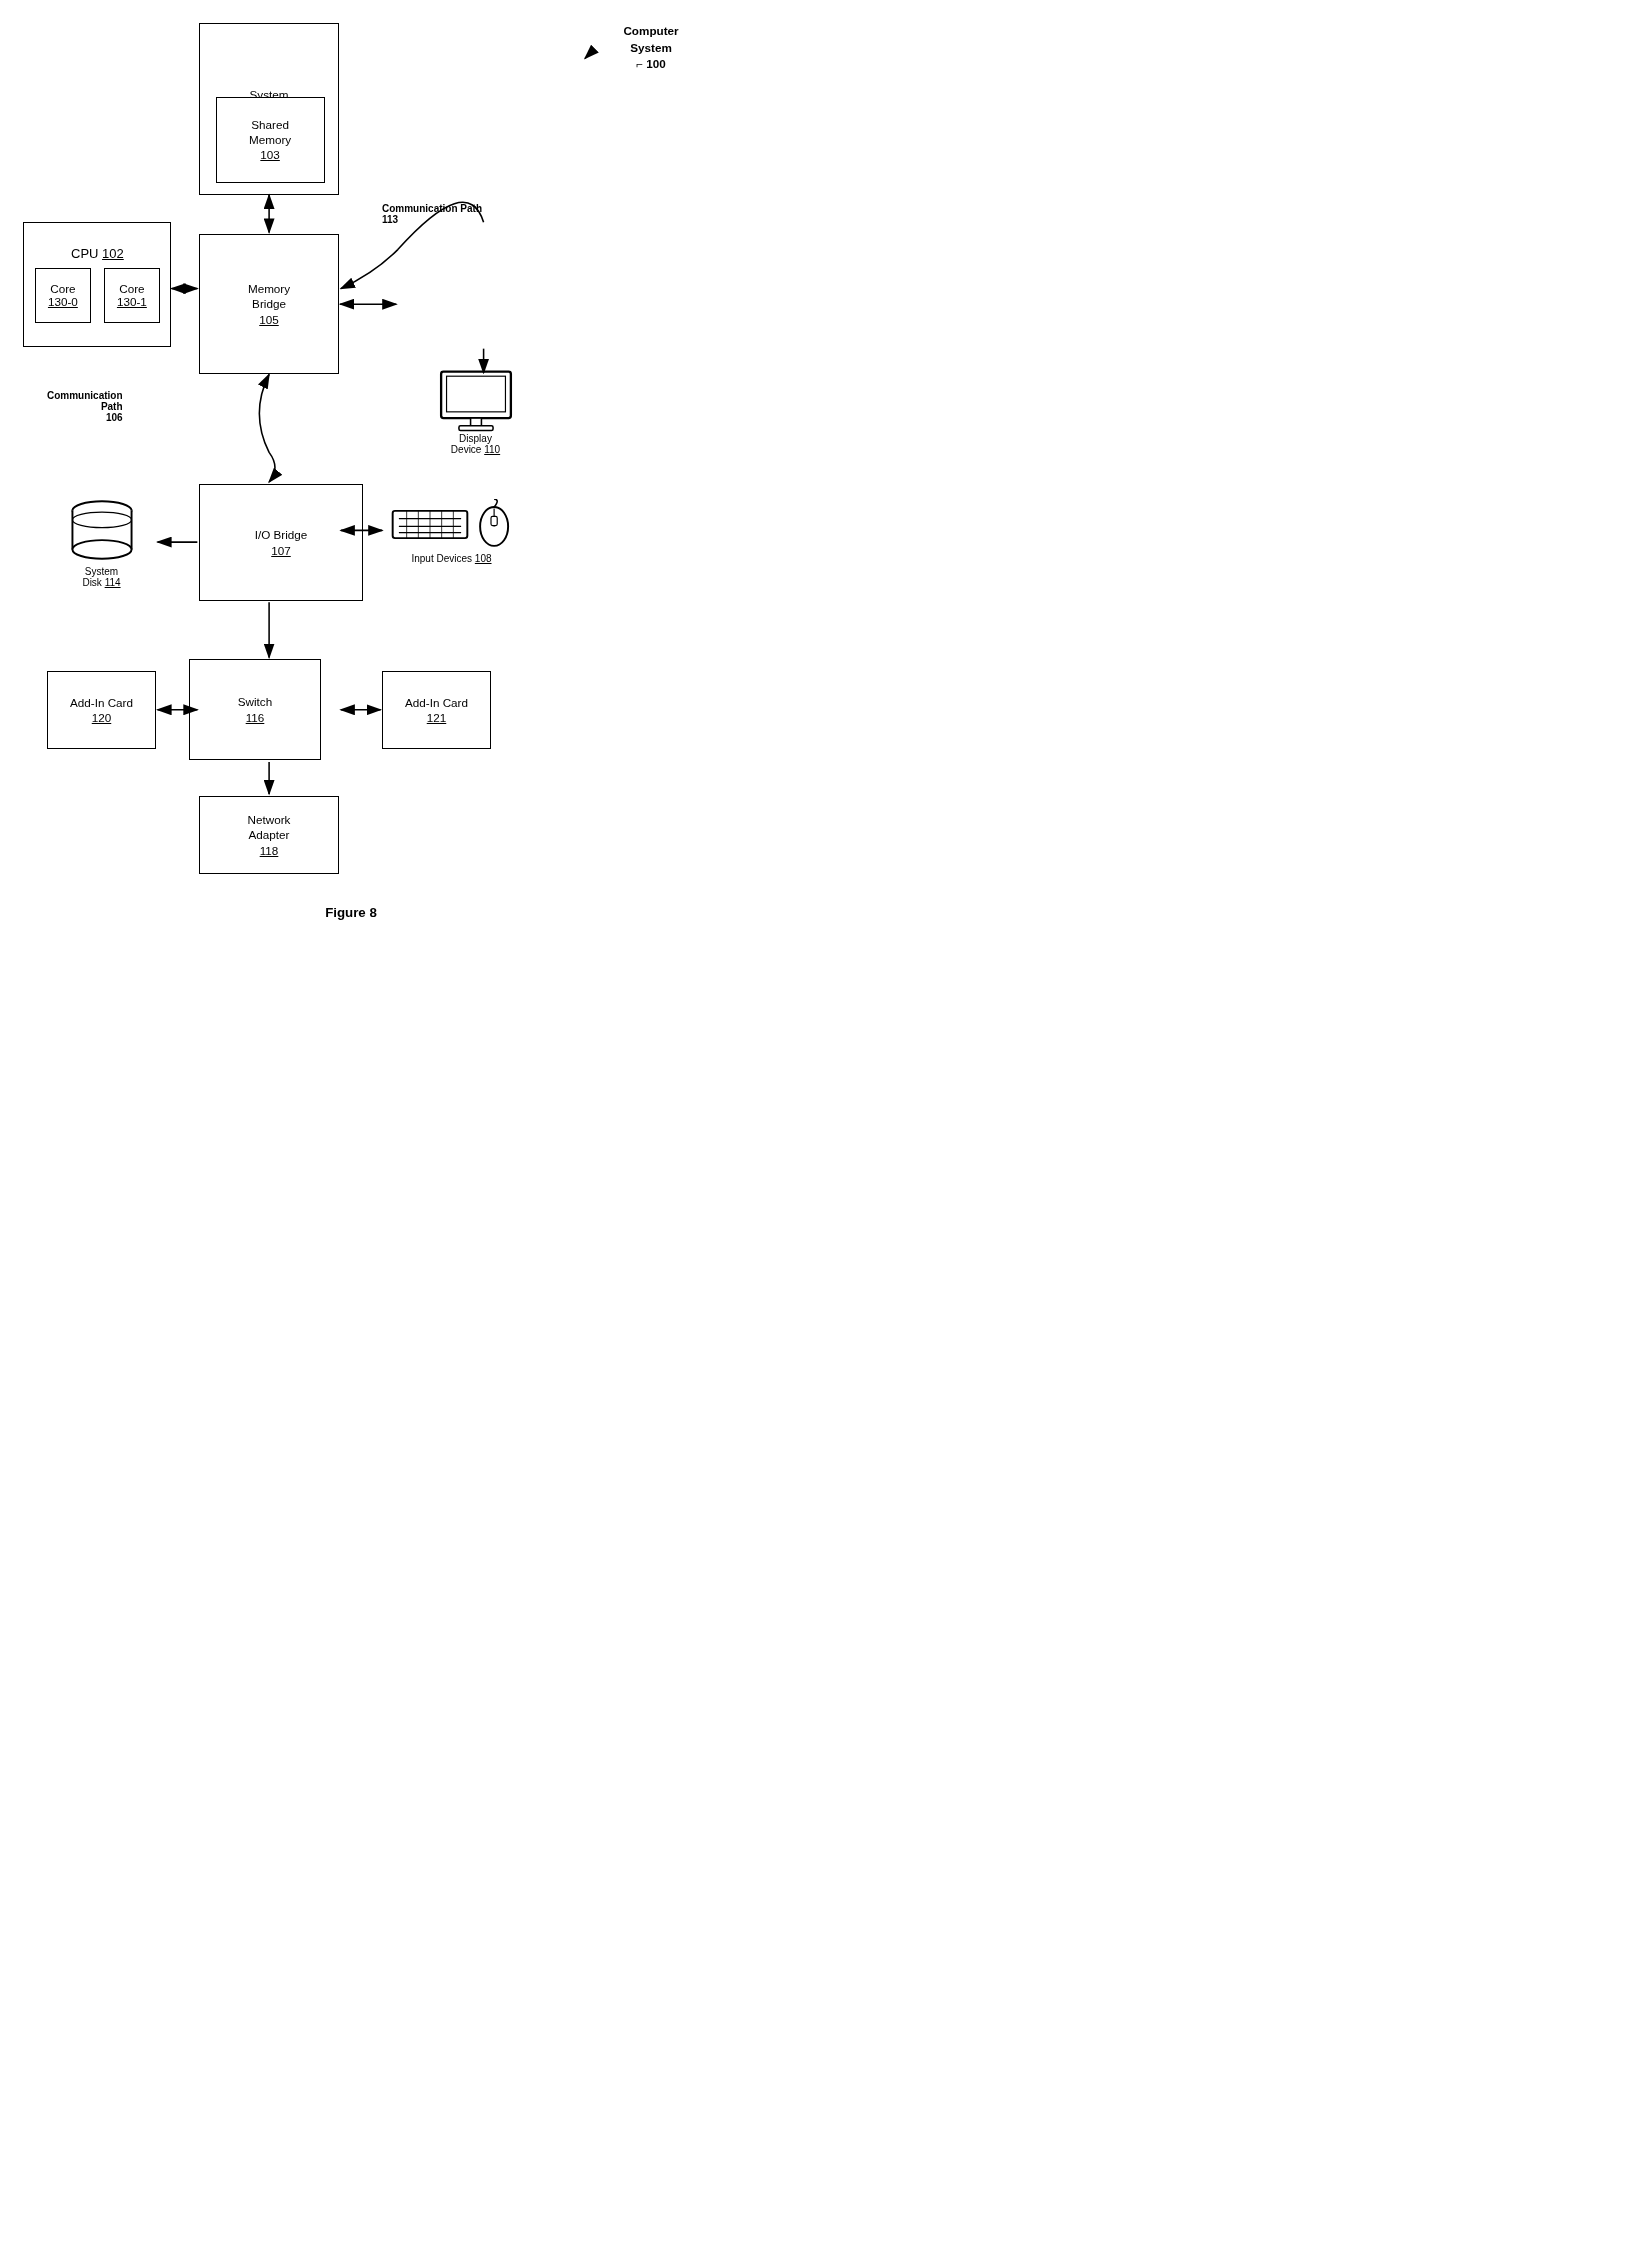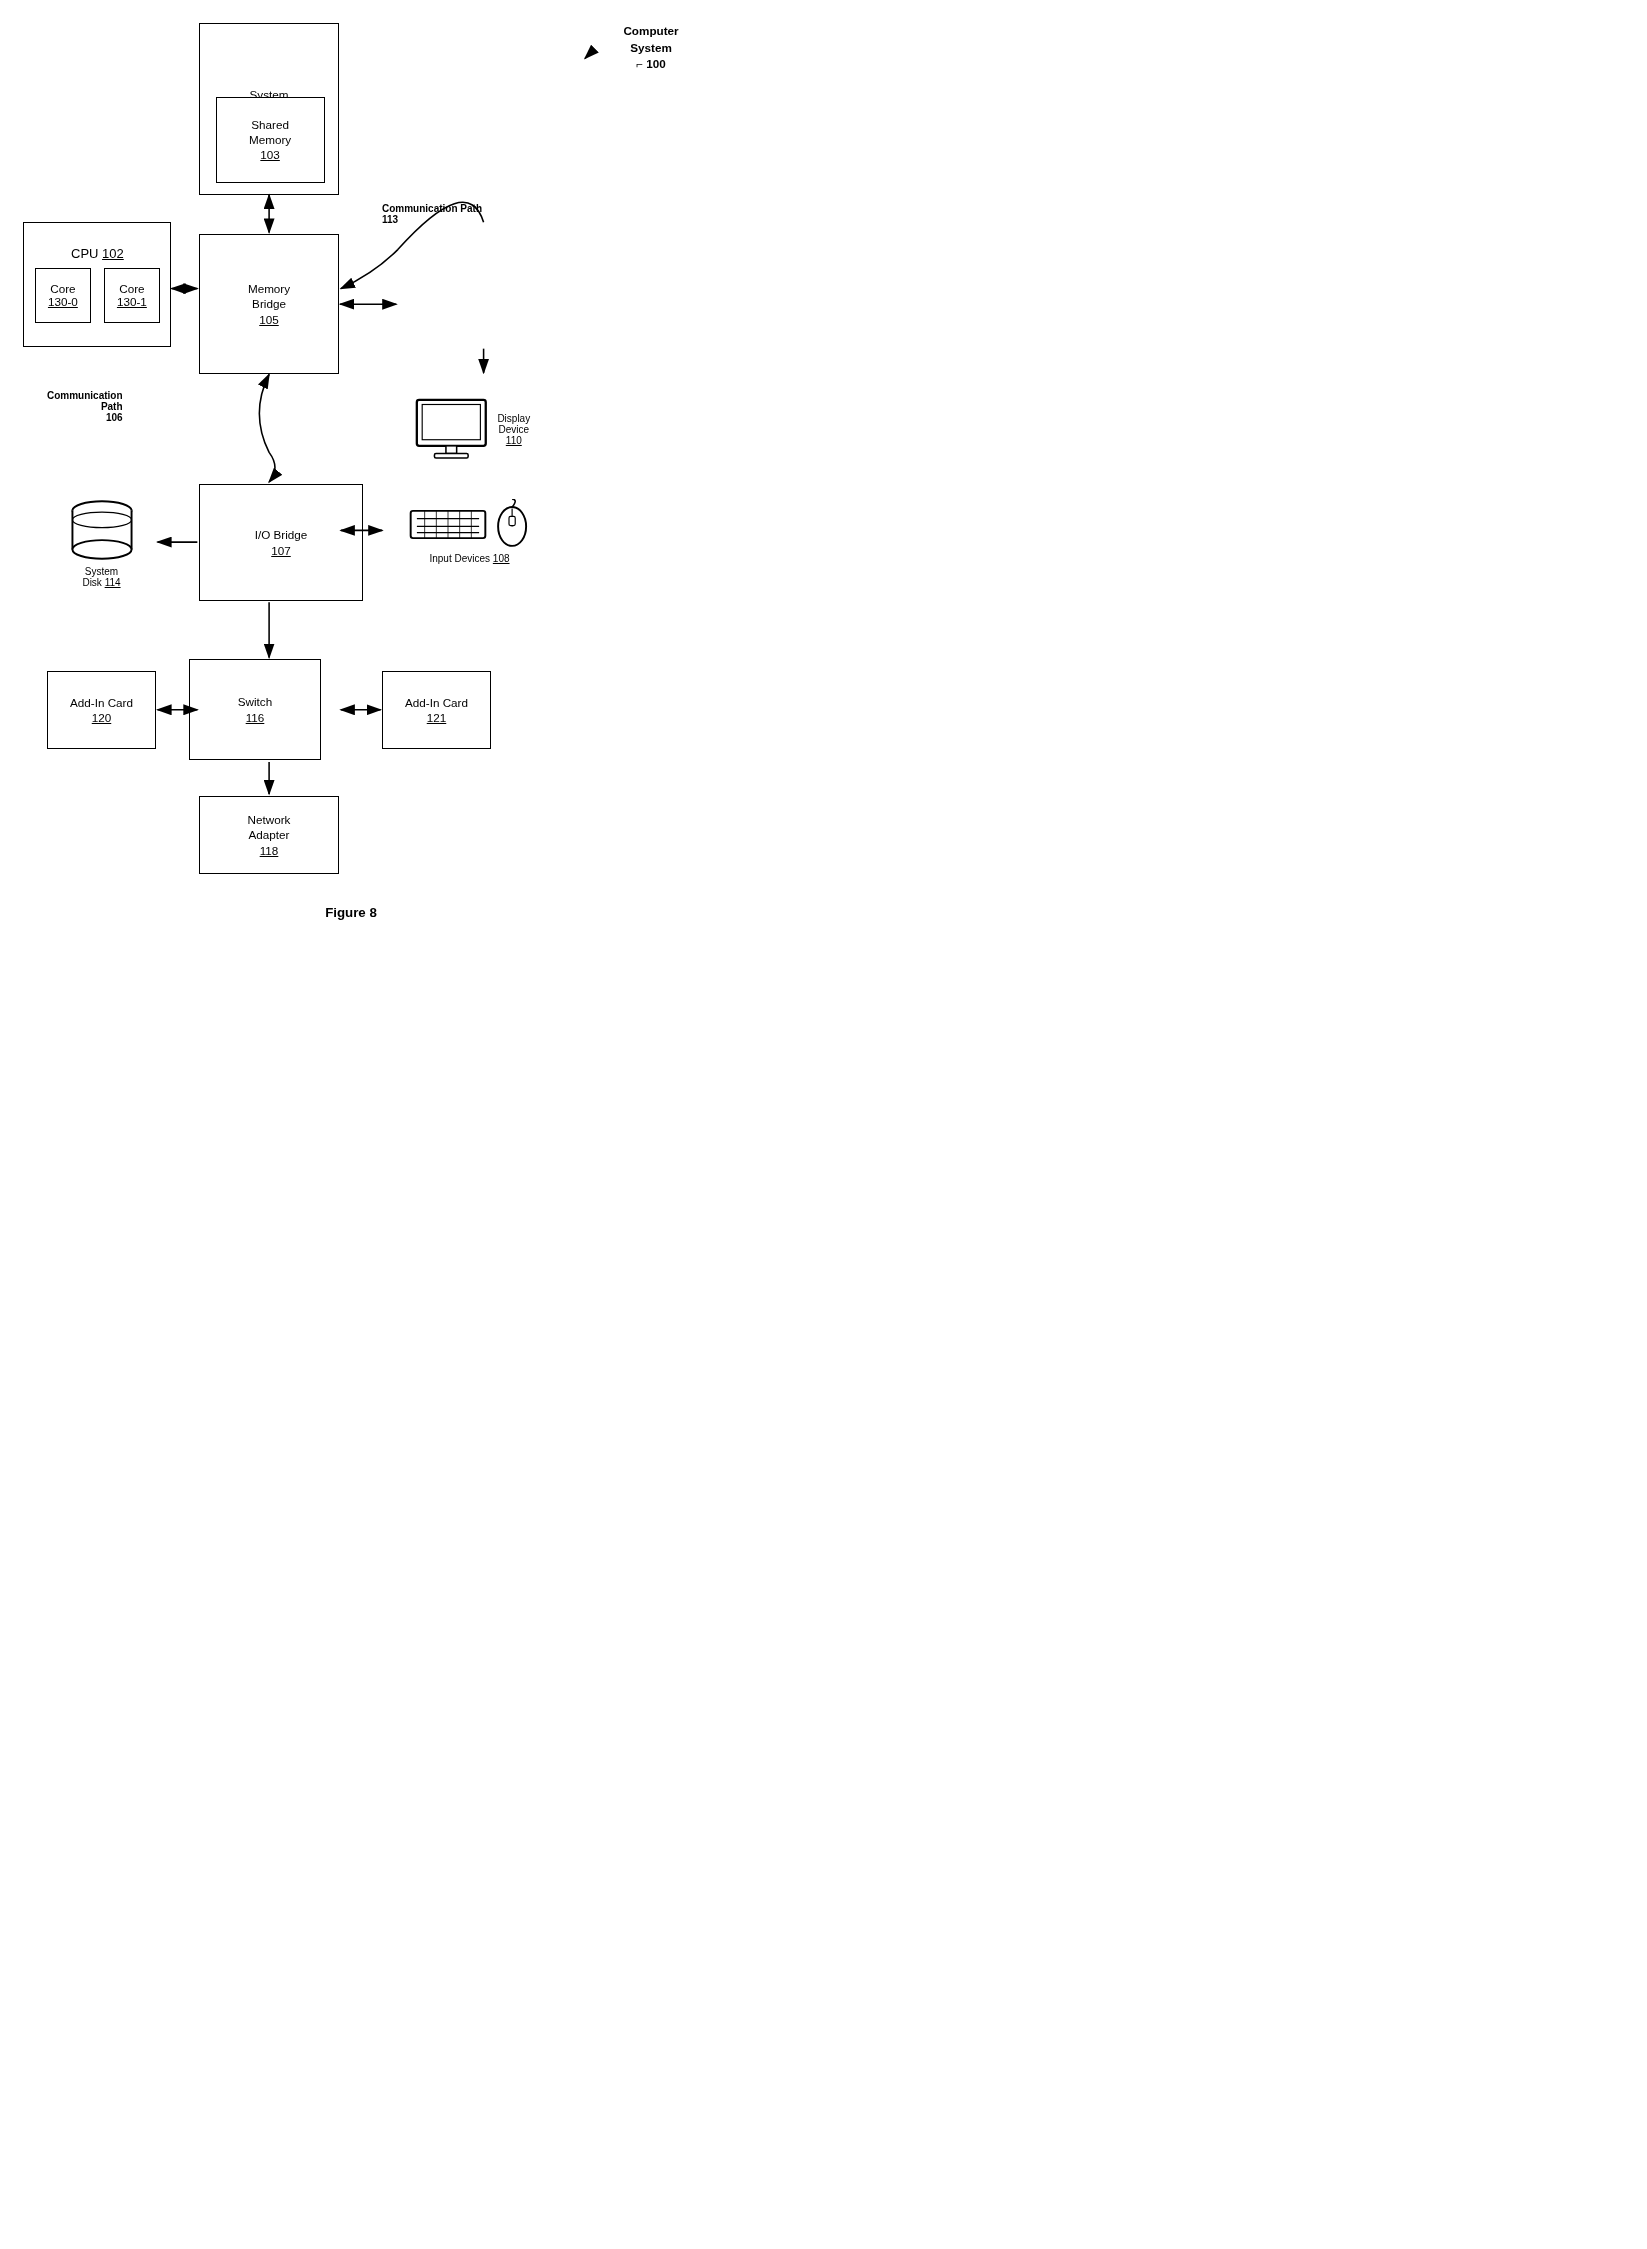--- a/index.html
+++ b/index.html
@@ -123,38 +123,38 @@
       Add-In Card<br><u>120</u>
     </div>
   </div>
 
   <div class="box" style="left:382px; top:671px; width:109px; height:78px; border:1.6px solid #000;">
     <div class="label">
       Add-In Card<br><u>121</u>
     </div>
   </div>
 
-  <div style="position:absolute; left:413px; top:378px; width:125px; height:101px; display:flex; align-items:center; justify-content:center;">
+  <div style="position:absolute; left:413px; top:362px; width:125px; height:101px; display:flex; flex-direction:column; align-items:center; justify-content:center;">
 
     <svg width="78" height="62" viewBox="0 0 100 80">
 
       <rect x="5" y="2" width="90" height="60" rx="3" ry="3" fill="white" stroke="black" stroke-width="3"></rect>
 
       <rect x="12" y="8" width="76" height="46" fill="white" stroke="black" stroke-width="1.5"></rect>
 
       <rect x="43" y="62" width="14" height="10" fill="white" stroke="black" stroke-width="2"></rect>
 
       <rect x="28" y="72" width="44" height="6" rx="2" fill="white" stroke="black" stroke-width="2"></rect>
     </svg>
     <div style="font-size:10px; text-align:center; margin-top:1.6px;">
       Display<br>Device <u>110</u>
     </div>
   </div>
 
-  <div style="position:absolute; left:380px; top:499px; width:179px; height:78px; display:flex; flex-direction:column; align-items:center;">
+  <div style="position:absolute; left:362px; top:499px; width:179px; height:78px; display:flex; flex-direction:column; align-items:center;">
     <div style="display:flex; align-items:center; gap:7.8px;">
 
       <svg width="78" height="35" viewBox="0 0 100 45">
         <rect x="2" y="5" width="96" height="35" rx="3" fill="white" stroke="black" stroke-width="2.5"></rect>
         <line x1="10" y1="15" x2="90" y2="15" stroke="black" stroke-width="1.5"></line>
         <line x1="10" y1="25" x2="90" y2="25" stroke="black" stroke-width="1.5"></line>
         <line x1="10" y1="33" x2="90" y2="33" stroke="black" stroke-width="1.5"></line>
         <line x1="20" y1="5" x2="20" y2="40" stroke="black" stroke-width="1"></line>
         <line x1="35" y1="5" x2="35" y2="40" stroke="black" stroke-width="1"></line>
         <line x1="50" y1="5" x2="50" y2="40" stroke="black" stroke-width="1"></line>

